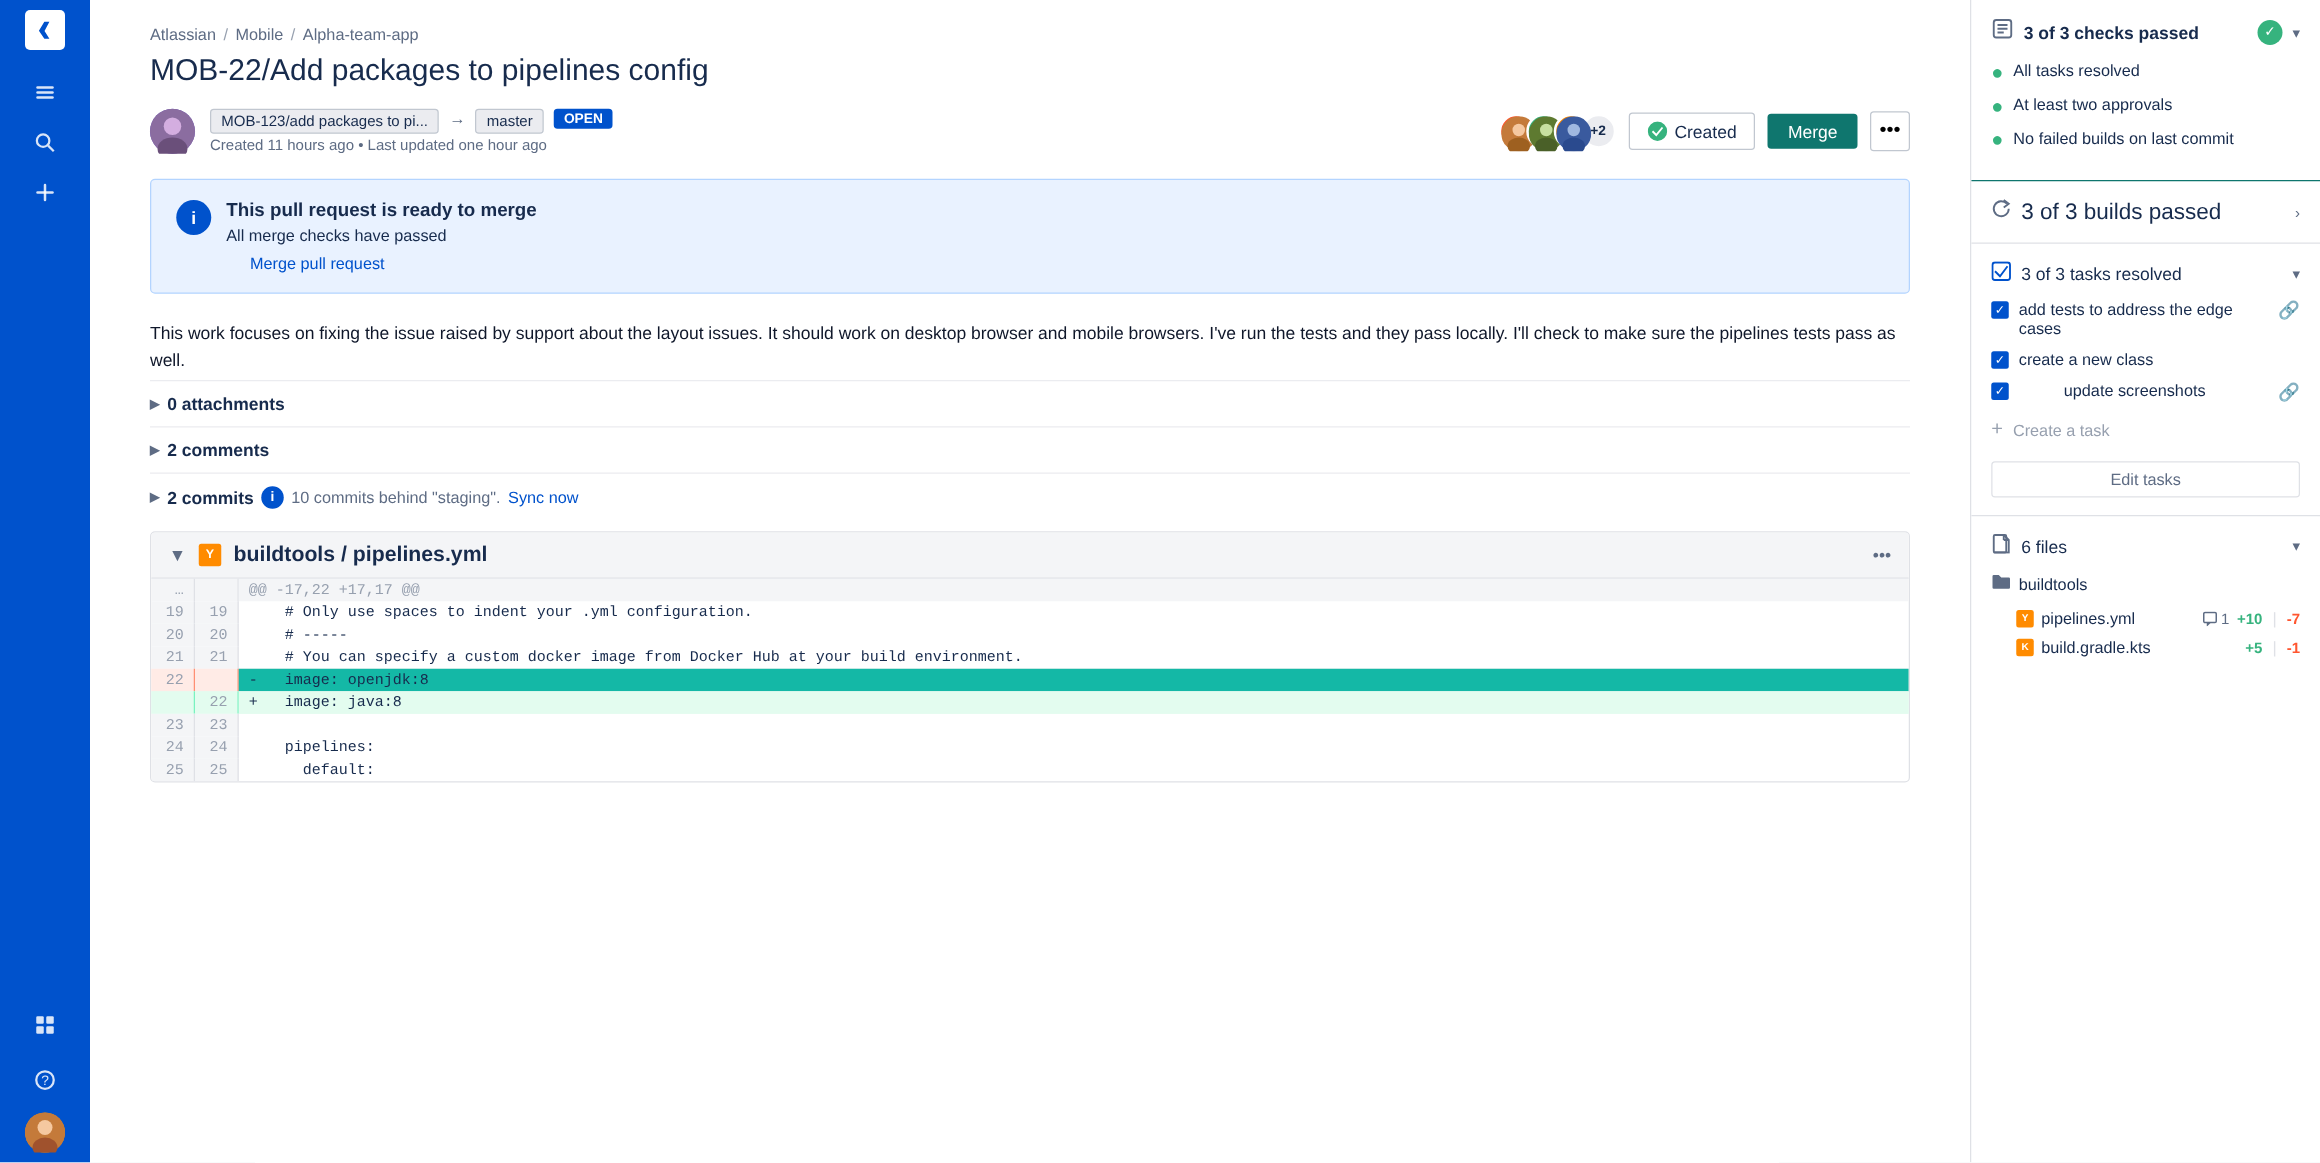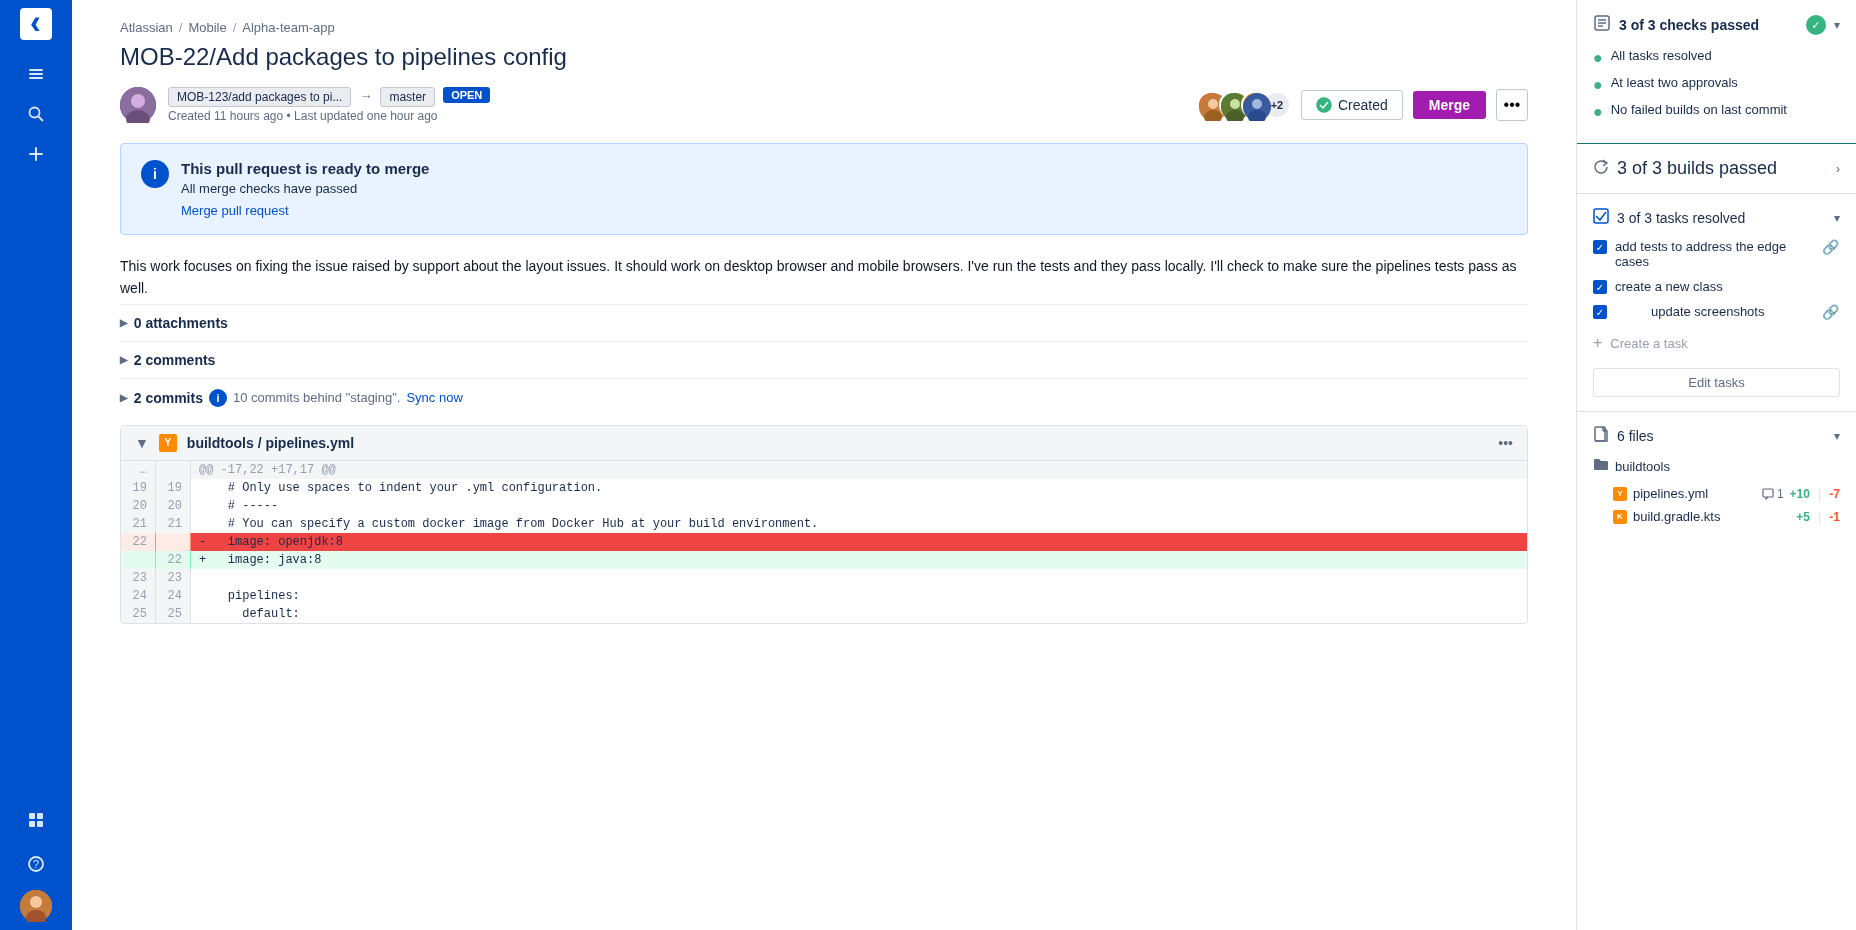--- a/index.html
+++ b/index.html
@@ -158,27 +158,27 @@
       border: 1px solid #c1c7d0;
       background: white;
       border-radius: 3px;
       cursor: pointer;
       font-size: 14px;
       color: #172b4d;
       font-weight: 500;
     }
     .merge-btn {
       padding: 6px 16px;
-      background: #a21caf;
+      background: #0f766e;
       color: white;
       border: none;
       border-radius: 3px;
       cursor: pointer;
       font-size: 14px;
-      font-weight: 700;
+      font-weight: 400;
     }
     .more-btn {
       width: 32px; height: 32px;
       border: 1px solid #c1c7d0;
       background: white;
       border-radius: 3px;
       cursor: pointer;
       display: flex; align-items: center; justify-content: center;
       font-size: 16px;
     }
@@ -200,21 +200,21 @@
       background: #0052cc;
       color: white;
       display: flex; align-items: center; justify-content: center;
       font-size: 14px;
       font-weight: bold;
       flex-shrink: 0;
     }
     .merge-ready-text { flex: 1; }
     .merge-ready-title { font-size: 15px; font-weight: 600; color: #172b4d; margin-bottom: 4px; }
     .merge-ready-sub { font-size: 13px; color: #172b4d; margin-bottom: 6px; }
-    .merge-link { color: #0052cc; font-size: 13px; cursor: pointer; text-decoration: none; }
+    .merge-link { color: #0052cc; font-size: 13px; cursor: pointer; text-decoration: none; margin-left: 19px; }
 
     
     .description { font-size: 14px; color: #0f172a; line-height: 1.6; margin-bottom: 4px; }
 
     
     .collapsible {
       display: flex; align-items: center; gap: 6px;
       font-size: 14px; font-weight: 600; color: #172b4d;
       padding: 10px 0;
       border-top: 1px solid #ebecf0;
@@ -255,21 +255,21 @@
       gap: 10px;
     }
     .diff-toggle { color: #5e6c84; cursor: pointer; }
     .diff-file-icon {
       width: 18px; height: 18px;
       background: #ff8b00;
       border-radius: 2px;
       display: flex; align-items: center; justify-content: center;
       color: white; font-size: 10px; font-weight: bold;
     }
-    .diff-file-name { font-size: 14px; color: #172b4d; }
+    .diff-file-name { font-size: 17px; color: #172b4d; }
     .diff-file-name span { font-weight: 600; }
     .diff-more { margin-left: auto; color: #5e6c84; cursor: pointer; }
     .diff-body { font-family: 'SFMono-Regular', Consolas, 'Liberation Mono', Menlo, monospace; font-size: 12px; }
     .diff-line-row { display: flex; }
     .diff-line-nums {
       display: flex;
       min-width: 70px;
     }
     .diff-ln {
       width: 35px;
@@ -285,21 +285,21 @@
     .diff-code {
       flex: 1;
       padding: 2px 8px;
       white-space: pre;
       font-size: 12px;
     }
     .diff-separator {
       display: flex;
     }
     .diff-removed { background: #ffebe6; }
-    .diff-removed .diff-code { background: #ef4444; }
+    .diff-removed .diff-code { background: #14b8a6; }
     .diff-removed .diff-ln { background: #ffebe6; border-color: #ff8f73; }
     .diff-added { background: #e3fcef; }
     .diff-added .diff-code { background: #e3fcef; }
     .diff-added .diff-ln { background: #e3fcef; border-color: #79f2c0; }
 
     
     .right-sidebar {
       width: 280px;
       background: white;
       border-left: 1px solid #dfe1e6;

